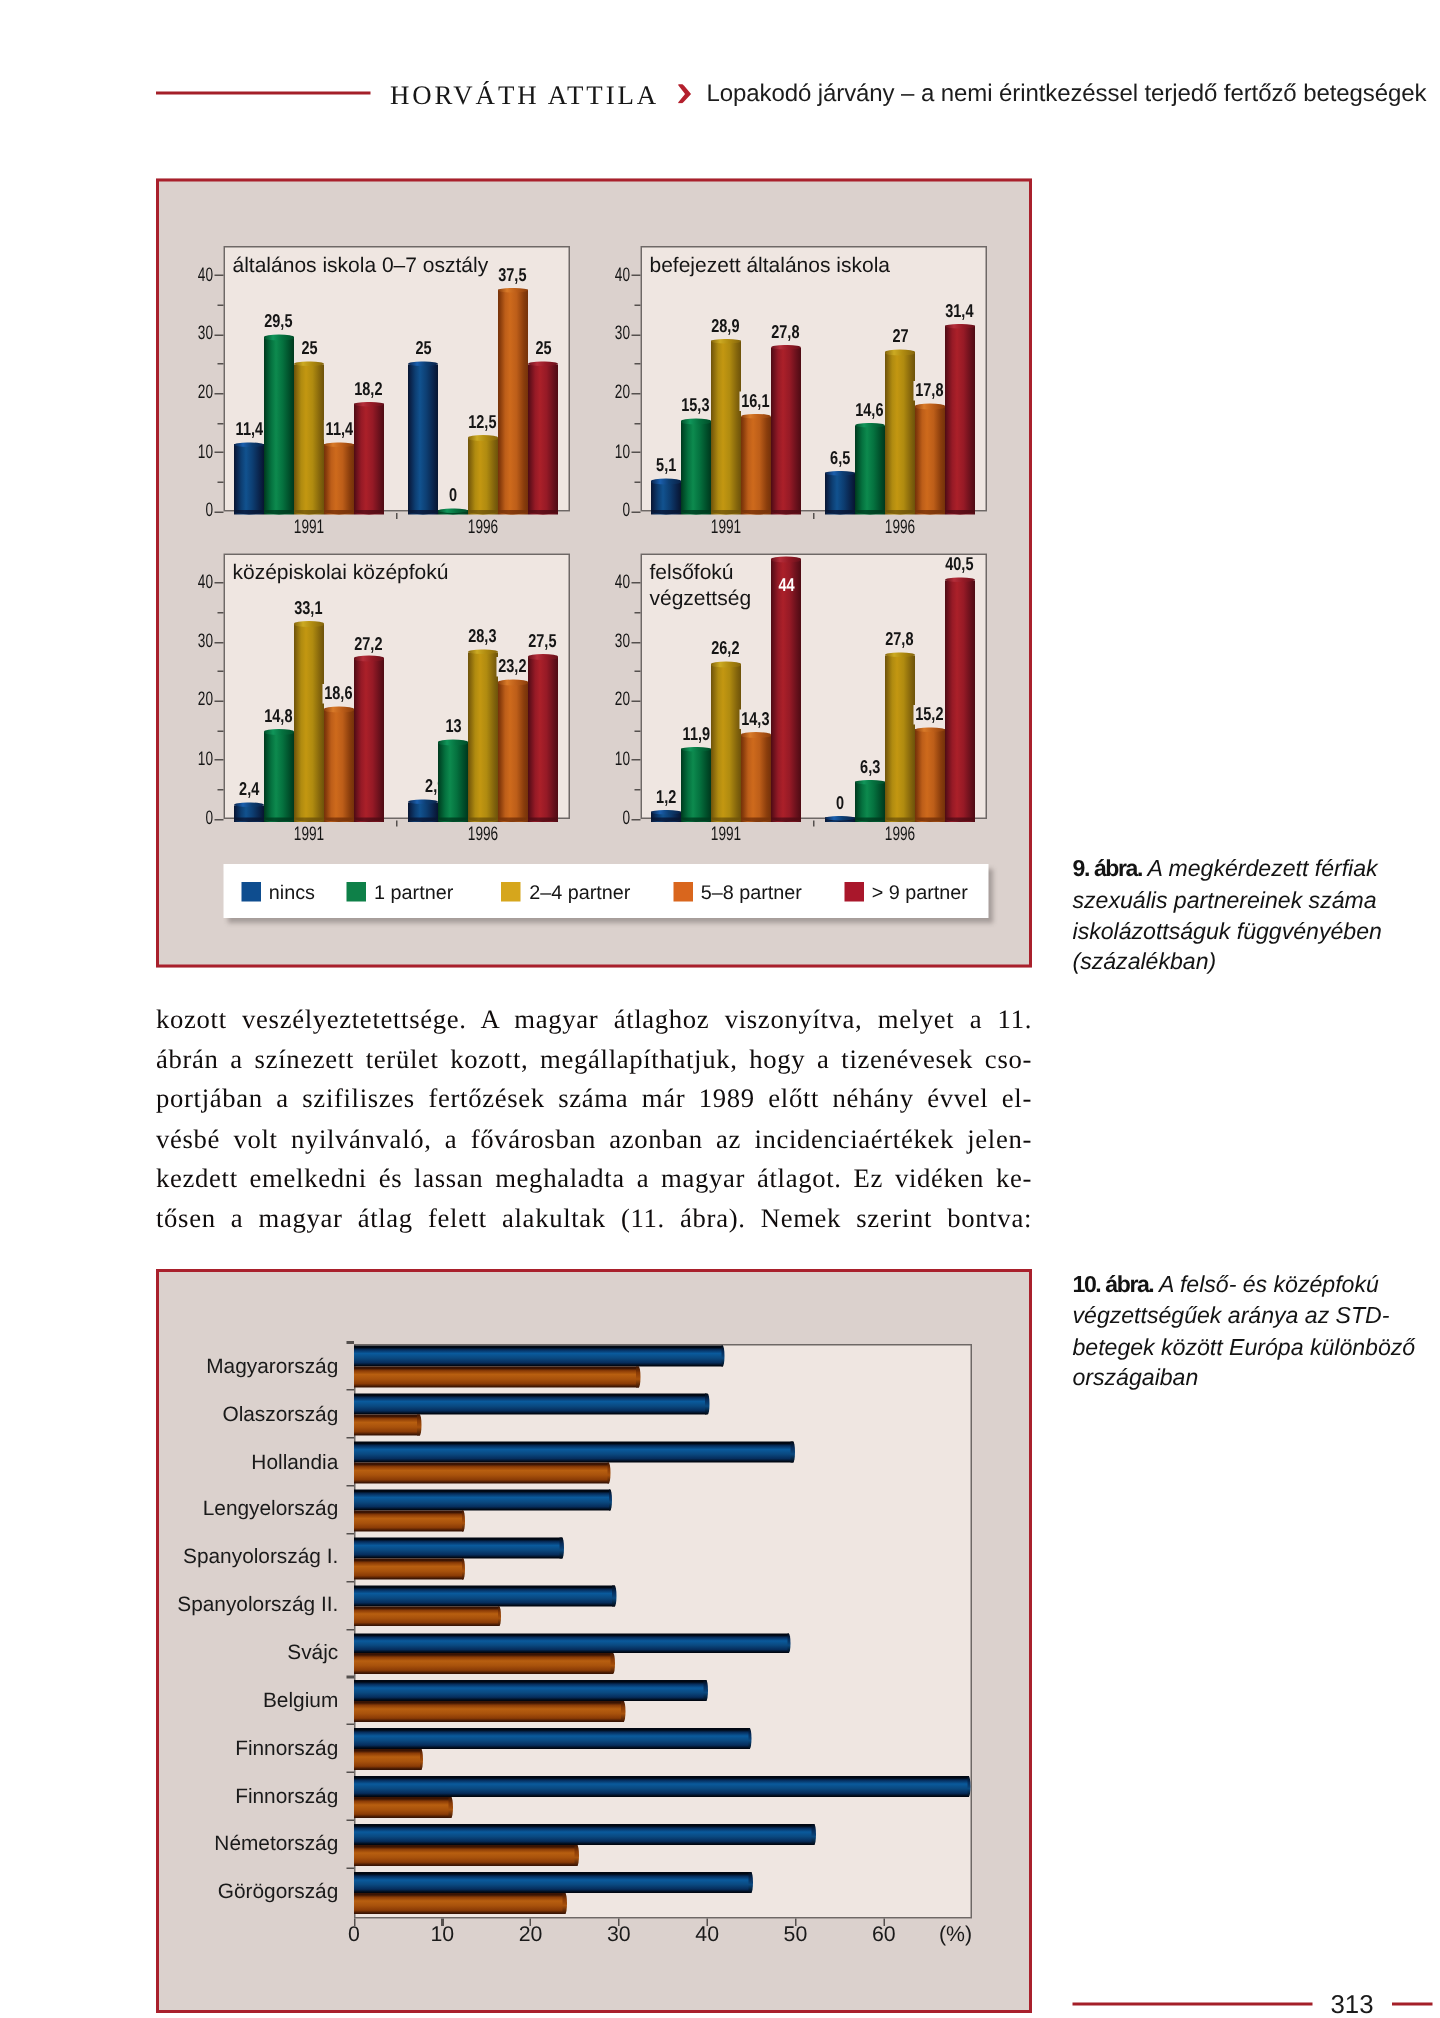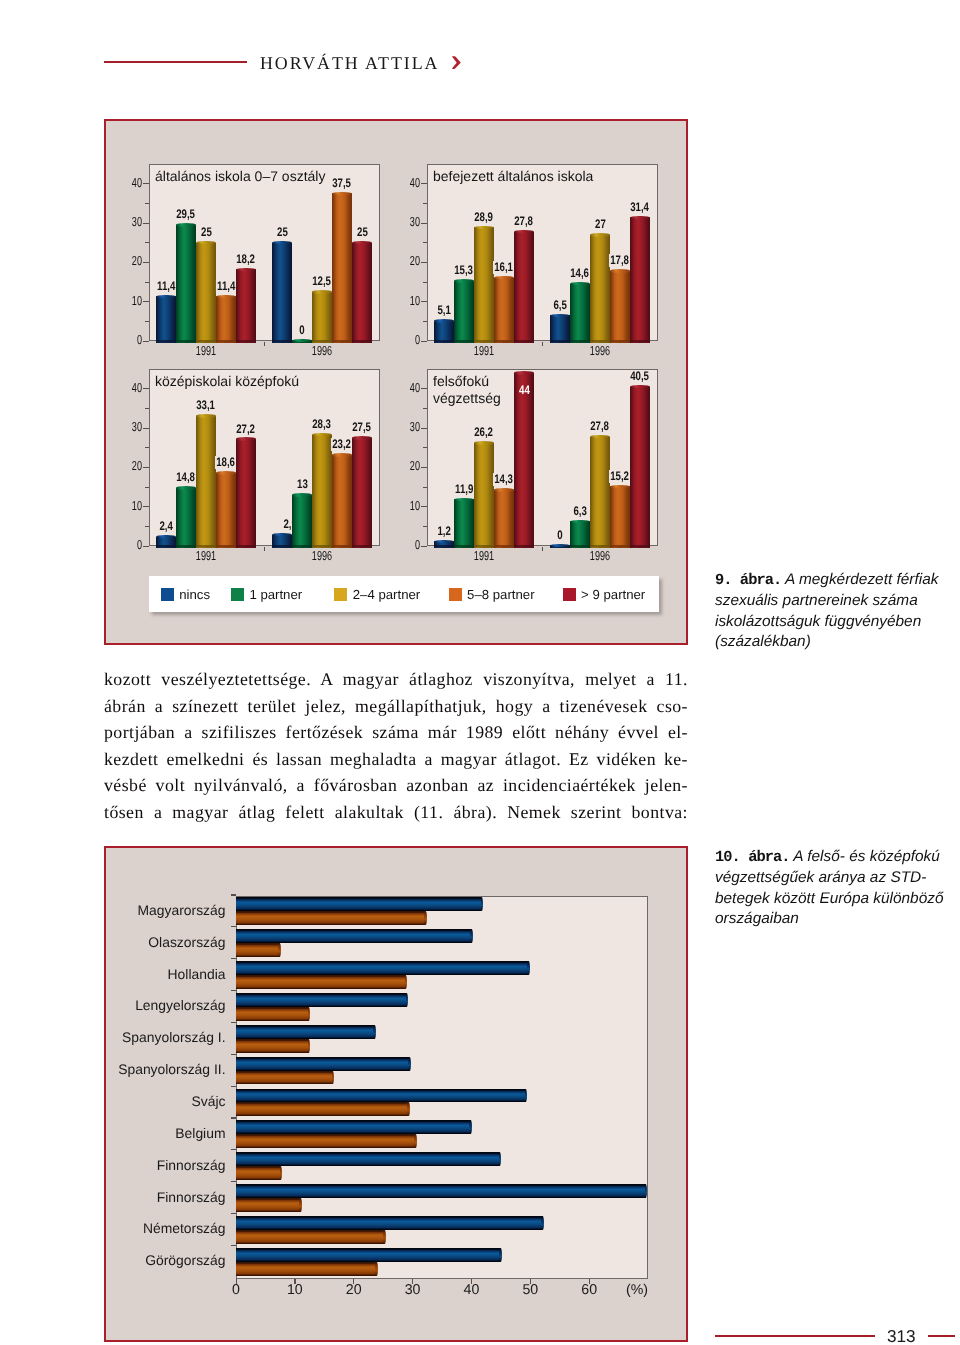--- a/index.html
+++ b/index.html
@@ -55,21 +55,21 @@
   
   #leg9{position:absolute;left:149px;top:576px;width:510px;height:36px;background:#fff;
         box-shadow:3px 3px 3px rgba(80,70,70,.38);}
   #leg9 .it{position:absolute;top:12px;height:13px;}
   #leg9 .sw{position:absolute;left:0;top:0;width:13px;height:13px;}
   #leg9 .tx{position:absolute;left:18.6px;top:-0.5px;font-size:13.2px;color:#151515;white-space:nowrap;line-height:14px;}
 
   
   .cap9{position:absolute;font-size:15.4px;color:#131313;}
   .cap9 .cln{white-space:nowrap;line-height:20.8px;height:20.8px;}
-  .cap9 b{font-weight:bold;font-style:normal;letter-spacing:-0.95px;font-family:Liberation Mono, monospace;}
+  .cap9 b{font-weight:bold;font-style:normal;letter-spacing:-0.95px;}
   .cap9 i{font-style:italic;}
 
   
   #body1{position:absolute;left:104px;top:666px;width:584px;
          font-family:"Liberation Serif",serif;font-size:17.8px;letter-spacing:0.45px;color:#100c0c;}
   #body1 .ln{display:block;width:584px;height:26.6px;line-height:26.6px;white-space:nowrap;
              text-align:justify;text-align-last:justify;font-family:Liberation Serif, serif;}
 
 
   
@@ -86,36 +86,37 @@
     <div id="rh-rule"></div>
     <div id="rh-author">HORVÁTH ATTILA</div>
     <div id="rh-chev">
       <svg width="9" height="13" viewBox="0 0 9 13">
           <path d="M0.55 0.15 L2.45 0.15 C3.15 0.15 3.6 0.55 4.1 1.2 L8.45 6.3
            C8.65 6.55 8.65 6.7 8.45 6.95 L3.6 12.1 C3.05 12.7 2.6 12.9 1.9 12.9
            L0.6 12.9 C0.05 12.9 -0.05 12.5 0.35 12.0 L4.45 6.95
            C4.65 6.7 4.65 6.55 4.45 6.3 L0.3 1.05 C-0.05 0.55 0.1 0.15 0.55 0.15 Z" fill="#b4202d"></path>
         </svg>
     </div>
+    <div id="rh-title">Lopakodó járvány – a nemi érintkezéssel terjedő fertőző betegségek</div>
   </div>
 
   <div class="figbox" id="fig9"></div>
   <div class="cap9" id="cap9" style="left:715px;top:570px;width:240px;">
       <div class="cln"><b>9. ábra.</b><i> A megkérdezett férfiak</i></div>
       <div class="cln"><i>szexuális partnereinek száma</i></div>
       <div class="cln"><i>iskolázottságuk függvényében</i></div>
       <div class="cln"><i>(százalékban)</i></div>
     </div>
 
   <div id="body1">
       <span class="ln">kozott veszélyeztetettsége. A magyar átlaghoz viszonyítva, melyet a 11.</span>
-      <span class="ln">ábrán a színezett terület jelez, megállapíthatjuk, hogy a tizenévesek cso-</span>
+      <span class="ln">ábrán a színezett terület kozott, megállapíthatjuk, hogy a tizenévesek cso-</span>
       <span class="ln">portjában a szifiliszes fertőzések száma már 1989 előtt néhány évvel el-</span>
+      <span class="ln">vésbé volt nyilvánvaló, a fővárosban azonban az incidenciaértékek jelen-</span>
       <span class="ln">kezdett emelkedni és lassan meghaladta a magyar átlagot. Ez vidéken ke-</span>
-      <span class="ln">vésbé volt nyilvánvaló, a fővárosban azonban az incidenciaértékek jelen-</span>
       <span class="ln">tősen a magyar átlag felett alakultak (11. ábra). Nemek szerint bontva:</span>
     </div>
 
   <div class="figbox" id="fig10"></div>
   <div class="cap9" id="cap10" style="left:715px;top:847px;width:240px;">
       <div class="cln"><b>10. ábra.</b><i> A felső- és középfokú</i></div>
       <div class="cln"><i>végzettségűek aránya az STD-</i></div>
       <div class="cln"><i>betegek között Európa különböző</i></div>
       <div class="cln"><i>országaiban</i></div>
     </div>

